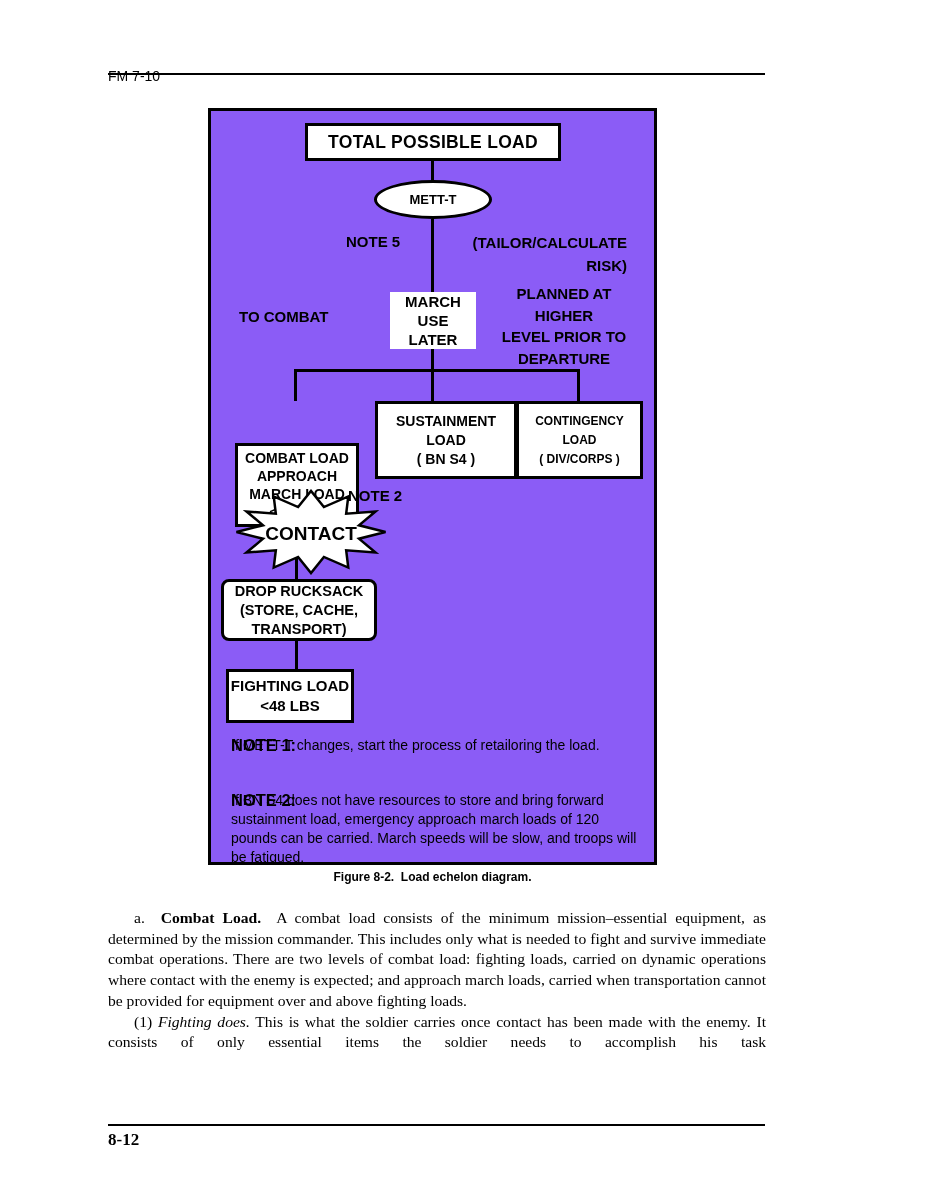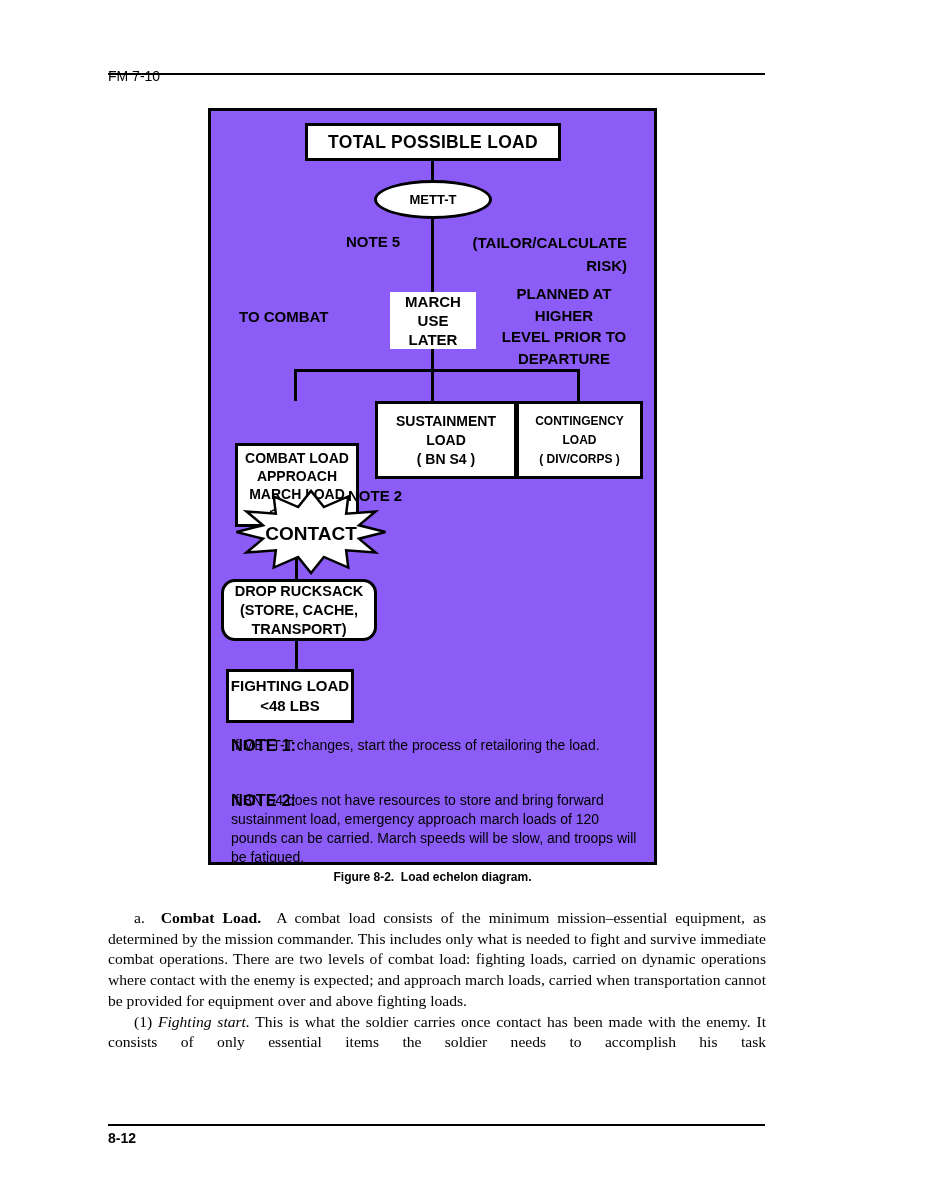--- a/index.html
+++ b/index.html
@@ -8,21 +8,21 @@
     width:926px; height:1198px; position:relative;
     font-family:"Liberation Sans", sans-serif; color:#000;
     overflow:hidden;
   }
   .page { position:absolute; inset:0; background:#ffffff; }
 
   
   .page-header { position:absolute; left:108px; top:52px; font-size:14px; font-weight:normal;margin-top:16px; }
   .header-rule { position:absolute; left:108px; top:73px; width:657px; height:2px; background:#000; }
   .footer-rule { position:absolute; left:108px; top:1124px; width:657px; height:2px; background:#000; }
-  .page-footer { position:absolute; left:108px; top:1130px; font-size:14px; font-weight:bold; }
+  .page-footer { position:absolute; left:108px; top:1130px; font-size:17px; font-weight:bold;font-family:Liberation Serif, serif; }
 
   
   .figure { position:absolute; left:208px; top:108px; width:449px; height:757px;
             border:3px solid #000; background:#8b5cf6; }
   .figure * { position:absolute; }
 
   .vline { width:3px; background:#000; }
   .hline { height:3px; background:#000; }
 
   .node { border:3px solid #000; background:#fff; display:flex; align-items:center;
@@ -51,21 +51,21 @@
   .node-sustain { left:164px; top:290px; width:142px; height:78px; font-size:14px; line-height:19px; }
   .node-conting { left:305px; top:290px; width:127px; height:78px; font-size:12px; line-height:19px; }
 
   .c-combat-down { left:84px; top:372px; height:100px; }
   .lbl-note2 { left:137px; top:376px; }
 
   .burst { left:22px; top:378px; width:156px; height:86px; }
   .burst svg { position:absolute; left:0; top:0; width:156px; height:86px; }
   .burst-label { left:0; top:34px; width:100%; text-align:center; font-weight:bold; font-size:19px; }
 
-  .node-ruck { left:10px; top:468px; width:156px; height:62px; border-radius:14px;
+  .node-ruck { left:10px; top:468px; width:156px; height:62px; border-radius:8px;
                font-size:14.5px; line-height:19px; }
   .c-ruck-down { left:84px; top:530px; height:30px; }
   .node-fight { left:15px; top:558px; width:128px; height:54px; font-size:15px; line-height:20px; }
 
   .note-block { font-size:14px; line-height:19px; white-space:normal; position:absolute; }
   .note1 { left:20px; top:625px; width:378px; }
   .note2 { left:20px; top:680px; width:412px; }
   .note-title { font-size:16.5px; font-weight:bold; }
 
   .figure-caption { position:absolute; left:208px; top:870px; width:449px; text-align:center;
@@ -146,19 +146,19 @@
         <span class="note-title">NOTE 2:</span> 
         <span>If BN S4 does not have resources to store and bring forward sustainment load, emergency approach march loads of 120 pounds can be carried. March speeds will be slow, and troops will be fatigued.</span>
       </div>
 
   </div>
 
   <div class="figure-caption">Figure 8-2.  Load echelon diagram.</div>
 
   <div class="body-text">
     <p class="para-a"><span>a.</span>&nbsp; <b>Combat Load.</b>&nbsp; <span>A combat load consists of the minimum mission–essential equipment, as determined by the mission commander. This includes only what is needed to fight and survive immediate combat operations. There are two levels of combat load: fighting loads, carried on dynamic operations where contact with the enemy is expected; and approach march loads, carried when transportation cannot be provided for equipment over and above fighting loads.</span></p>
-    <p class="para-1"><span>(1)</span> <i>Fighting start.</i> <span>This is what the soldier carries once contact has been made with the enemy. It consists of only essential items the soldier needs to accomplish his task</span></p>
+    <p class="para-1"><span>(1)</span> <i>Fighting does.</i> <span>This is what the soldier carries once contact has been made with the enemy. It consists of only essential items the soldier needs to accomplish his task</span></p>
   </div>
 
   <div class="footer-rule"></div>
   <div class="page-footer">8-12</div>
 
 </div>
 
 </body></html>

